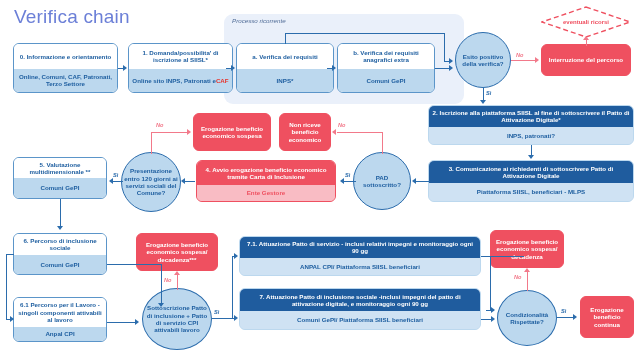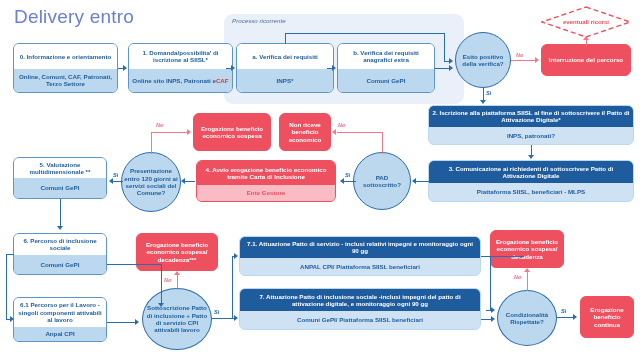--- a/index.html
+++ b/index.html
@@ -97,21 +97,21 @@
   .lbl-b{color:#2b6cac;}
   .lbl-r{color:#f2798a;}
 
   .caf{color:#e8322a;font-weight:700;}
 </style>
 </head>
 <body>
 
 <div id="stage">
 
-  <div class="title">Delivery entro</div>
+  <div class="title">Verifica chain</div>
 
   <div class="panel" style="left:224px;top:14px;width:240px;height:90px;"></div>
   <div class="panel-label" style="left:232px;top:17px;">Processo ricorrente</div>
 
   <div class="node n-light" style="left:13px;top:43px;width:105px;height:50px;">
     <div class="head" style="height:26px;font-size:6.2px;">0. Informazione e orientamento</div>
     <div class="sub" style="height:24px;font-size:6.2px;">Online, Comuni, CAF, Patronati, Terzo Settore</div>
   </div>
 
   <div class="node n-light" style="left:128px;top:43px;width:105px;height:50px;">

